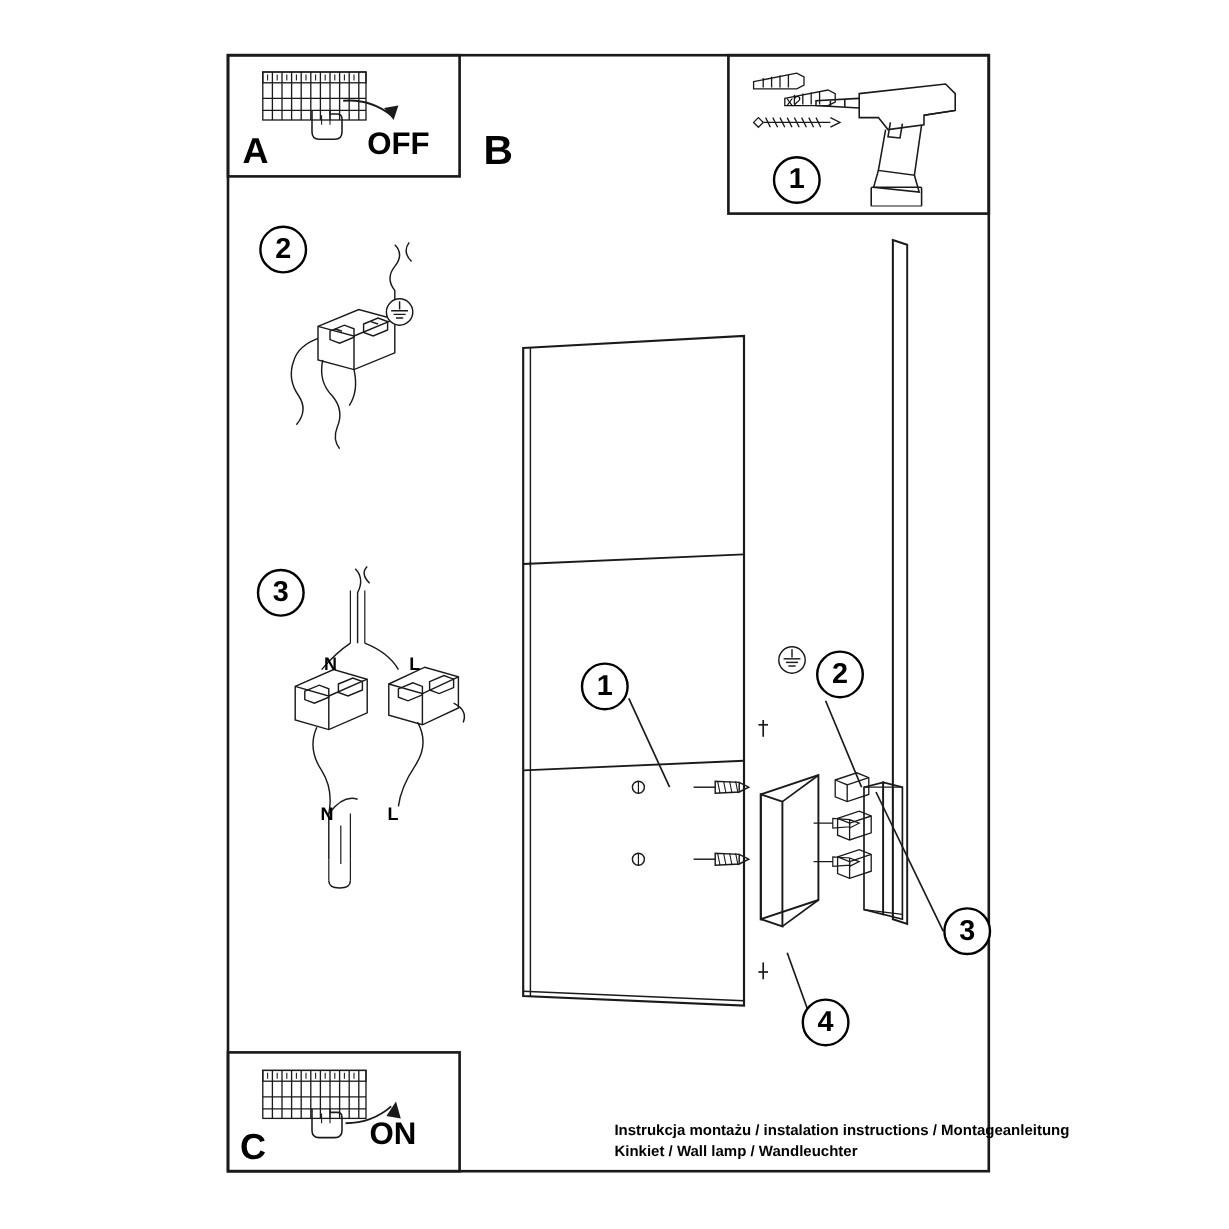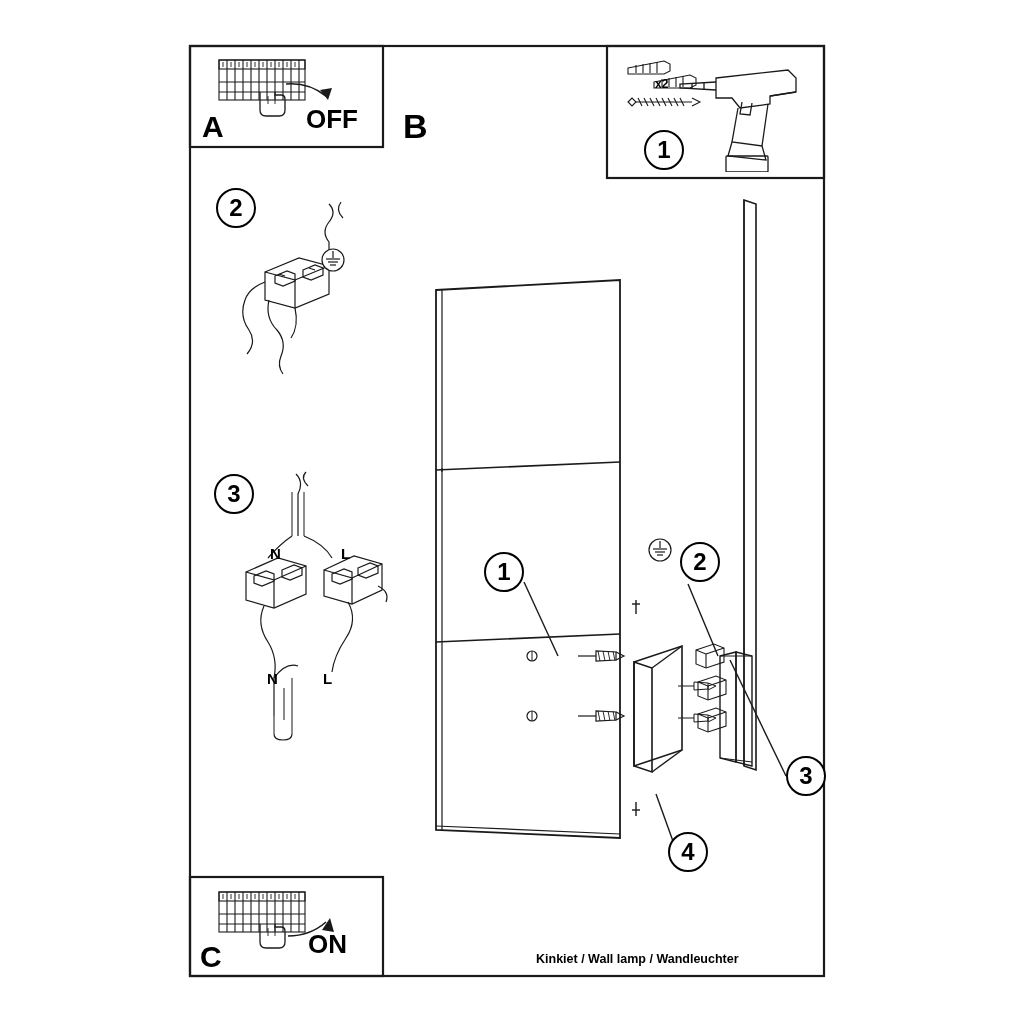--- a/index.html
+++ b/index.html
@@ -22,21 +22,21 @@
   .lbl {
     position: absolute;
     font-family: "Liberation Sans", sans-serif;
     color: #000;
     white-space: nowrap;
     line-height: 1.1;
   }
   .big-letter { font-size: 30px; font-weight: 700; }
   .onoff     { font-size: 26px; font-weight: 700; text-align: center; }
   .nl        { font-size: 15px; font-weight: 700; }
-  .x2        { font-size: 12px; font-weight: 700; }
+  .x2        { font-size: 12px; font-weight: 400; }
   .footer    { font-size: 12.5px; font-weight: 700; }
   .circle-num {
     position: absolute;
     width: 40px; height: 40px;
     border: 2.2px solid #000;
     border-radius: 50%;
     display: flex; align-items: center; justify-content: center;
     font-size: 24px; font-weight: 700;
     font-family: "Liberation Sans", sans-serif;
     color: #000;
@@ -349,15 +349,16 @@
       <path d="M63 44 L63 52" stroke-width="0.9"></path>
     </g>
   </svg>
   <div class="lbl big-letter" style="left:200px;top:940px">C</div>
   <div class="lbl onoff" style="left:308px;top:930px">ON</div>
   <svg class="abs" style="left:284;top:906" width="58" height="34">
     <path d="M4 30 Q26 30 42 16" fill="none" stroke="#1a1a1a" stroke-width="1.6"></path>
     <path d="M46 12 L38 24 L50 26 Z" fill="#1a1a1a" stroke="none"></path>
   </svg>
 
-  <div class="lbl footer" style="left:536px;top:953px">Kinkiet / Wall lamp / Wandleuchter</div>
+  <div class="lbl footer" style="left:512px;top:936px">Instrukcja montażu / instalation instructions / Montageanleitung</div>
+  <div class="lbl footer" style="left:512px;top:953px">Kinkiet / Wall lamp / Wandleuchter</div>
 
 </div>
 
 </body></html>

